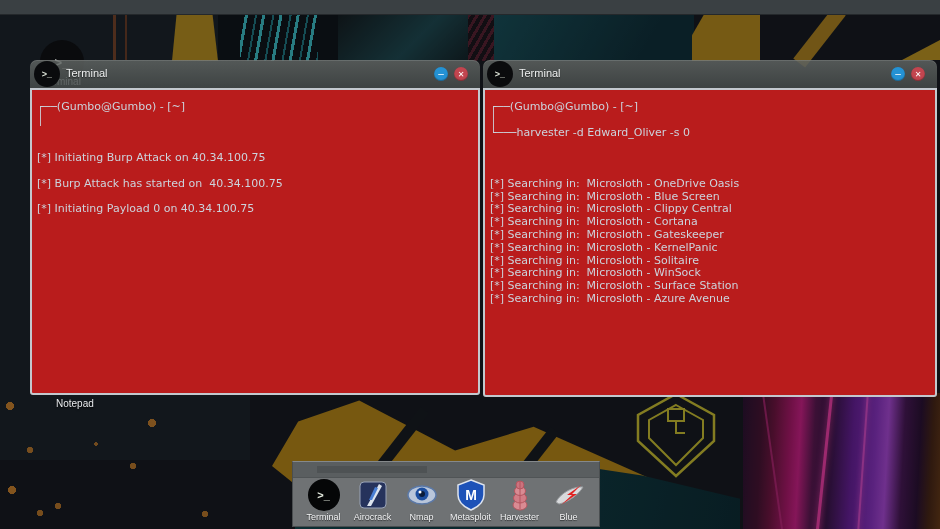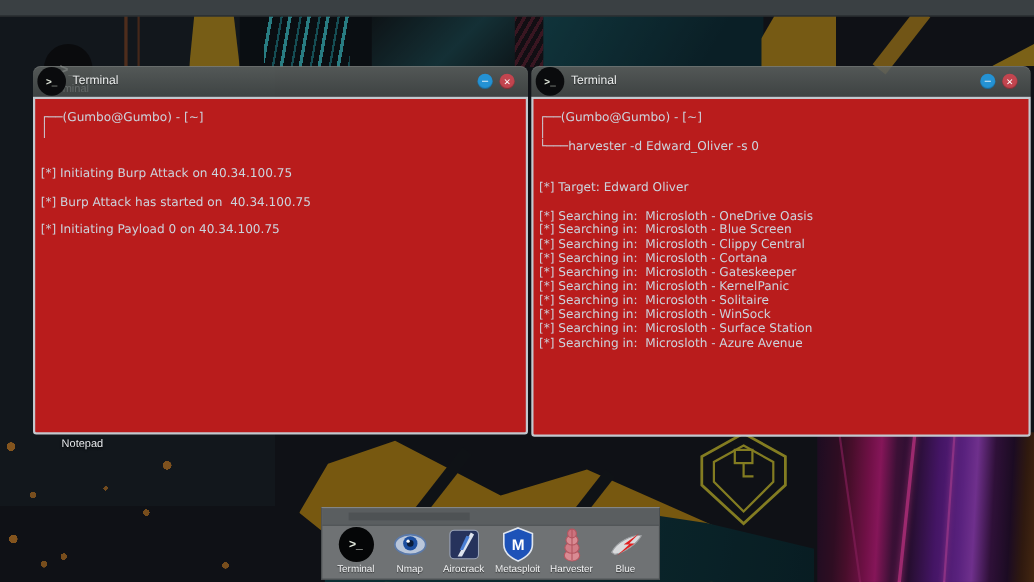--- a/index.html
+++ b/index.html
@@ -192,21 +192,20 @@
     <div class="ctrl ctrl-close">
       <span>✕</span>
     </div>
   </div>
   <div class="term-body">
       <div class="tline">┌──(Gumbo@Gumbo) - [~]</div>
       <div class="tline">│</div>
       <div class="tline">└───harvester -d Edward_Oliver -s 0</div>
       <div class="tline">&nbsp;</div>
       <div class="tline">&nbsp;</div>
-      <div class="tline">[*] Target: Edward Oliver</div>
       <div class="tline">&nbsp;</div>
       <div class="tline">[*] Searching in:  Microsloth - OneDrive Oasis</div>
       <div class="tline">[*] Searching in:  Microsloth - Blue Screen</div>
       <div class="tline">[*] Searching in:  Microsloth - Clippy Central</div>
       <div class="tline">[*] Searching in:  Microsloth - Cortana</div>
       <div class="tline">[*] Searching in:  Microsloth - Gateskeeper</div>
       <div class="tline">[*] Searching in:  Microsloth - KernelPanic</div>
       <div class="tline">[*] Searching in:  Microsloth - Solitaire</div>
       <div class="tline">[*] Searching in:  Microsloth - WinSock</div>
       <div class="tline">[*] Searching in:  Microsloth - Surface Station</div>
@@ -224,39 +223,39 @@
       <div class="di-icon">
         <div class="term-circle">
             <span>&gt;_</span>
           </div>
       </div>
       <div class="di-label">Terminal</div>
     </div>
 
     <div class="dock-item">
       <div class="di-icon">
+        <svg width="28" height="28">
+          <rect x="1" y="1" width="26" height="26" rx="4" fill="#26335c" stroke="#9aa4b8" stroke-width="1"></rect>
+          <polygon points="20,3 8,25 12,25 23,5" fill="#dde4ee"></polygon>
+          <polygon points="16,6 10,19 13,19 19,7" fill="#4a7fd4"></polygon>
+        </svg>
+      </div>
+      <div class="di-label">Airocrack</div>
+    </div>
+
+    <div class="dock-item">
+      <div class="di-icon">
         <svg width="32" height="22">
           <ellipse cx="16" cy="11" rx="14" ry="9" fill="#b9c6da" stroke="#5b79a8" stroke-width="1.5"></ellipse>
           <circle cx="16" cy="10" r="6.5" fill="#1d4fa0"></circle>
           <circle cx="16" cy="10" r="3" fill="#0a1c3a"></circle>
           <circle cx="14" cy="8" r="1.5" fill="#ffffff"></circle>
         </svg>
       </div>
       <div class="di-label">Nmap</div>
-    </div>
-
-    <div class="dock-item">
-      <div class="di-icon">
-        <svg width="28" height="28">
-          <rect x="1" y="1" width="26" height="26" rx="4" fill="#26335c" stroke="#9aa4b8" stroke-width="1"></rect>
-          <polygon points="20,3 8,25 12,25 23,5" fill="#dde4ee"></polygon>
-          <polygon points="16,6 10,19 13,19 19,7" fill="#4a7fd4"></polygon>
-        </svg>
-      </div>
-      <div class="di-label">Airocrack</div>
     </div>
 
     <div class="dock-item">
       <div class="di-icon">
         <svg width="30" height="32">
           <path d="M15 1 L28 6 V16 C28 24 22 28 15 31 C8 28 2 24 2 16 V6 Z" fill="#1d52b8" stroke="#dfe5ee" stroke-width="1.5"></path>
           <text x="15" y="21" text-anchor="middle" font-size="14" font-weight="bold" fill="#ffffff" font-family="Liberation Sans, sans-serif">M</text>
         </svg>
       </div>
       <div class="di-label">Metasploit</div>

